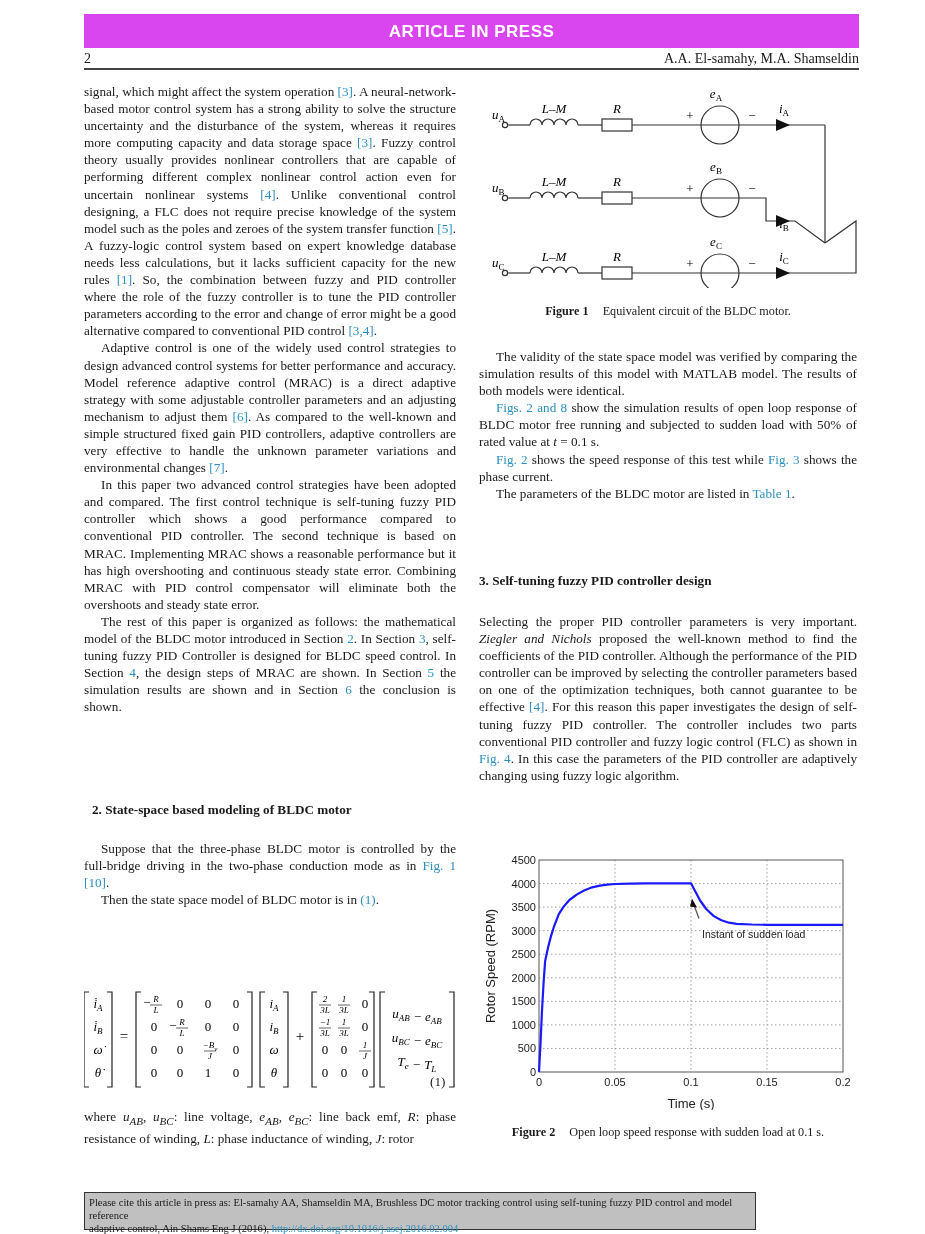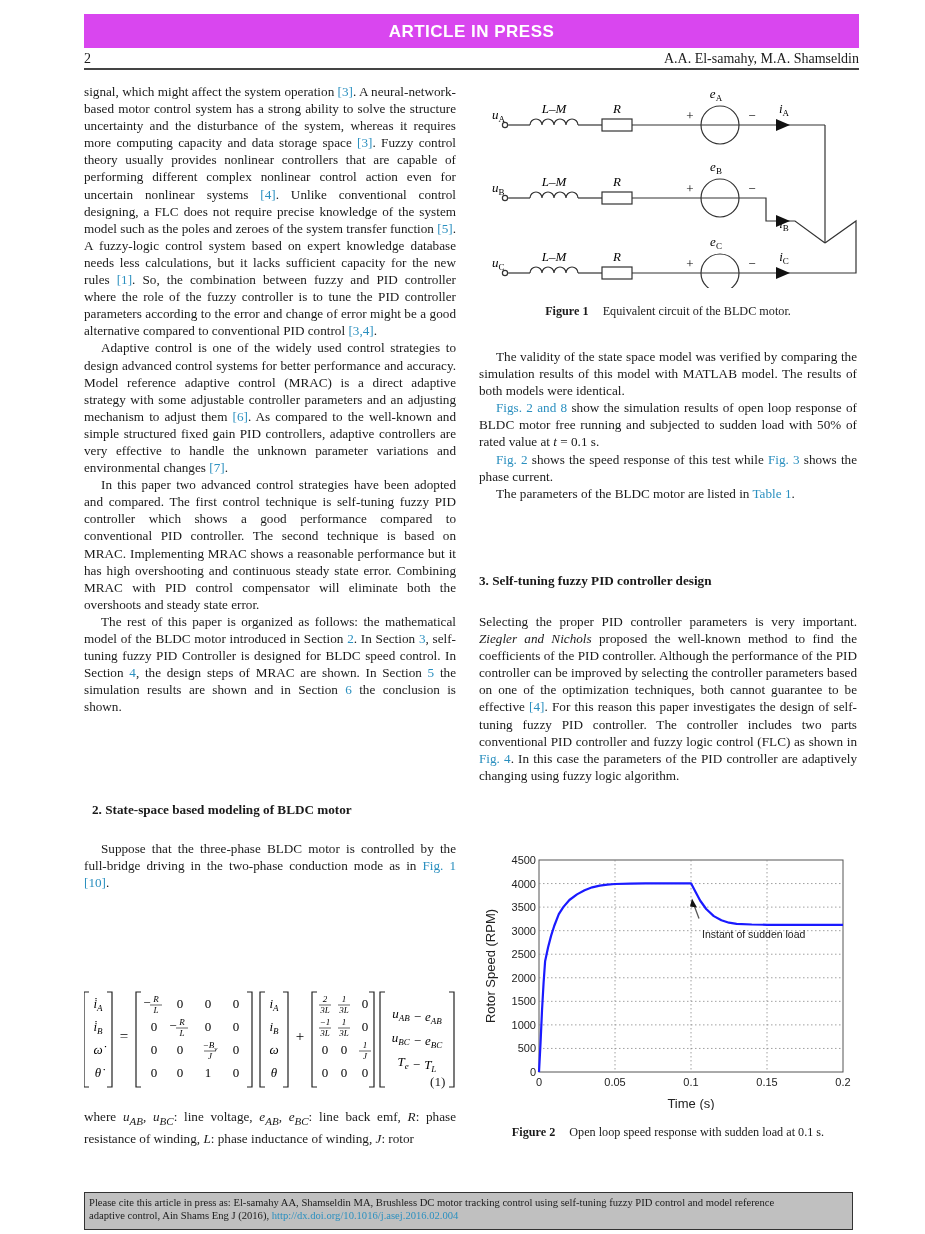--- a/index.html
+++ b/index.html
@@ -19,21 +19,21 @@
   .col p.ind { text-indent:17px; }
   .left { left:84px; width:372px; }
   .right { left:479px; width:378px; }
   .cite { color:#2a8fbf; }
   .h2 { font-weight:bold; font-size:13.2px; margin:0; }
   .eqnum { left:430px; top:1074px; font-size:13.2px; }
 
   .figcap { font-size:12.2px; text-align:center; }
   .figcap b { font-weight:bold; margin-right:14px; }
 
-  .footer { left:84px; top:1192px; width:769px; height:38px; background:#c0c0c0;
+  .footer { left:84px; top:1192px; width:672px; height:38px; background:#c0c0c0;
             border:1px solid #333; font-size:10.6px; line-height:13px; padding:3px 0 0 4px; box-sizing:border-box; }
   .footer .cite { color:#2a8fbf; }
 
   svg text { font-family:"Liberation Serif","DejaVu Serif",serif; }
   .chart text { font-family:"Liberation Sans","DejaVu Sans",sans-serif; }
 </style>
 </head>
 <body>
 
 <div class="abs banner">ARTICLE IN PRESS</div>
@@ -45,20 +45,21 @@
 
 <div class="abs col left" style="top:83px;">
   <p>signal, which might affect the system operation <span class="cite">[3]</span>. A neural-network-based motor control system has a strong ability to solve the structure uncertainty and the disturbance of the system, whereas it requires more computing capacity and data storage space <span class="cite">[3]</span>. Fuzzy control theory usually provides nonlinear controllers that are capable of performing different complex nonlinear control action even for uncertain nonlinear systems <span class="cite">[4]</span>. Unlike conventional control designing, a FLC does not require precise knowledge of the system model such as the poles and zeroes of the system transfer function <span class="cite">[5]</span>. A fuzzy-logic control system based on expert knowledge database needs less calculations, but it lacks sufficient capacity for the new rules <span class="cite">[1]</span>. So, the combination between fuzzy and PID controller where the role of the fuzzy controller is to tune the PID controller parameters according to the error and change of error might be a good alternative compared to conventional PID control <span class="cite">[3,4]</span>.</p>
   <p class="ind">Adaptive control is one of the widely used control strategies to design advanced control systems for better performance and accuracy. Model reference adaptive control (MRAC) is a direct adaptive strategy with some adjustable controller parameters and an adjusting mechanism to adjust them <span class="cite">[6]</span>. As compared to the well-known and simple structured fixed gain PID controllers, adaptive controllers are very effective to handle the unknown parameter variations and environmental changes <span class="cite">[7]</span>.</p>
   <p class="ind">In this paper two advanced control strategies have been adopted and compared. The first control technique is self-tuning fuzzy PID controller which shows a good performance compared to conventional PID controller. The second technique is based on MRAC. Implementing MRAC shows a reasonable performance but it has high overshooting and continuous steady state error. Combining MRAC with PID control compensator will eliminate both the overshoots and steady state error.</p>
   <p class="ind">The rest of this paper is organized as follows: the mathematical model of the BLDC motor introduced in Section <span class="cite">2</span>. In Section <span class="cite">3</span>, self-tuning fuzzy PID Controller is designed for BLDC speed control. In Section <span class="cite">4</span>, the design steps of MRAC are shown. In Section <span class="cite">5</span> the simulation results are shown and in Section <span class="cite">6</span> the conclusion is shown.</p>
 </div>
 <div class="abs h2" style="left:92px; top:802px;">2. State-space based modeling of BLDC motor</div>
 <div class="abs col left" style="top:840px;">
   <p class="ind">Suppose that the three-phase BLDC motor is controlled by the full-bridge driving in the two-phase conduction mode as in <span class="cite">Fig. 1</span> <span class="cite">[10]</span>.</p>
+  <p class="ind">Then the state space model of BLDC motor is in <span class="cite">(1)</span>.</p>
 </div>
 
 <svg class="abs" style="left:84px; top:986px;" width="372" height="110" id="eqsvg">
     <path d="M5,6 H0 V101 H5" fill="none" stroke="#222" stroke-width="1.2"></path>
     <path d="M23,6 H28 V101 H23" fill="none" stroke="#222" stroke-width="1.2"></path>
     <text x="14" y="22" font-size="13" text-anchor="middle" font-style="italic">i̇<tspan font-size="9" dy="3">A</tspan></text>
     <text x="14" y="45" font-size="13" text-anchor="middle" font-style="italic">i̇<tspan font-size="9" dy="3">B</tspan></text>
     <text x="14" y="68" font-size="13" text-anchor="middle" font-style="italic">ω̇</text>
     <text x="14" y="91" font-size="13" text-anchor="middle" font-style="italic">θ̇</text>
     <text x="40" y="55" font-size="15" text-anchor="middle">=</text>

